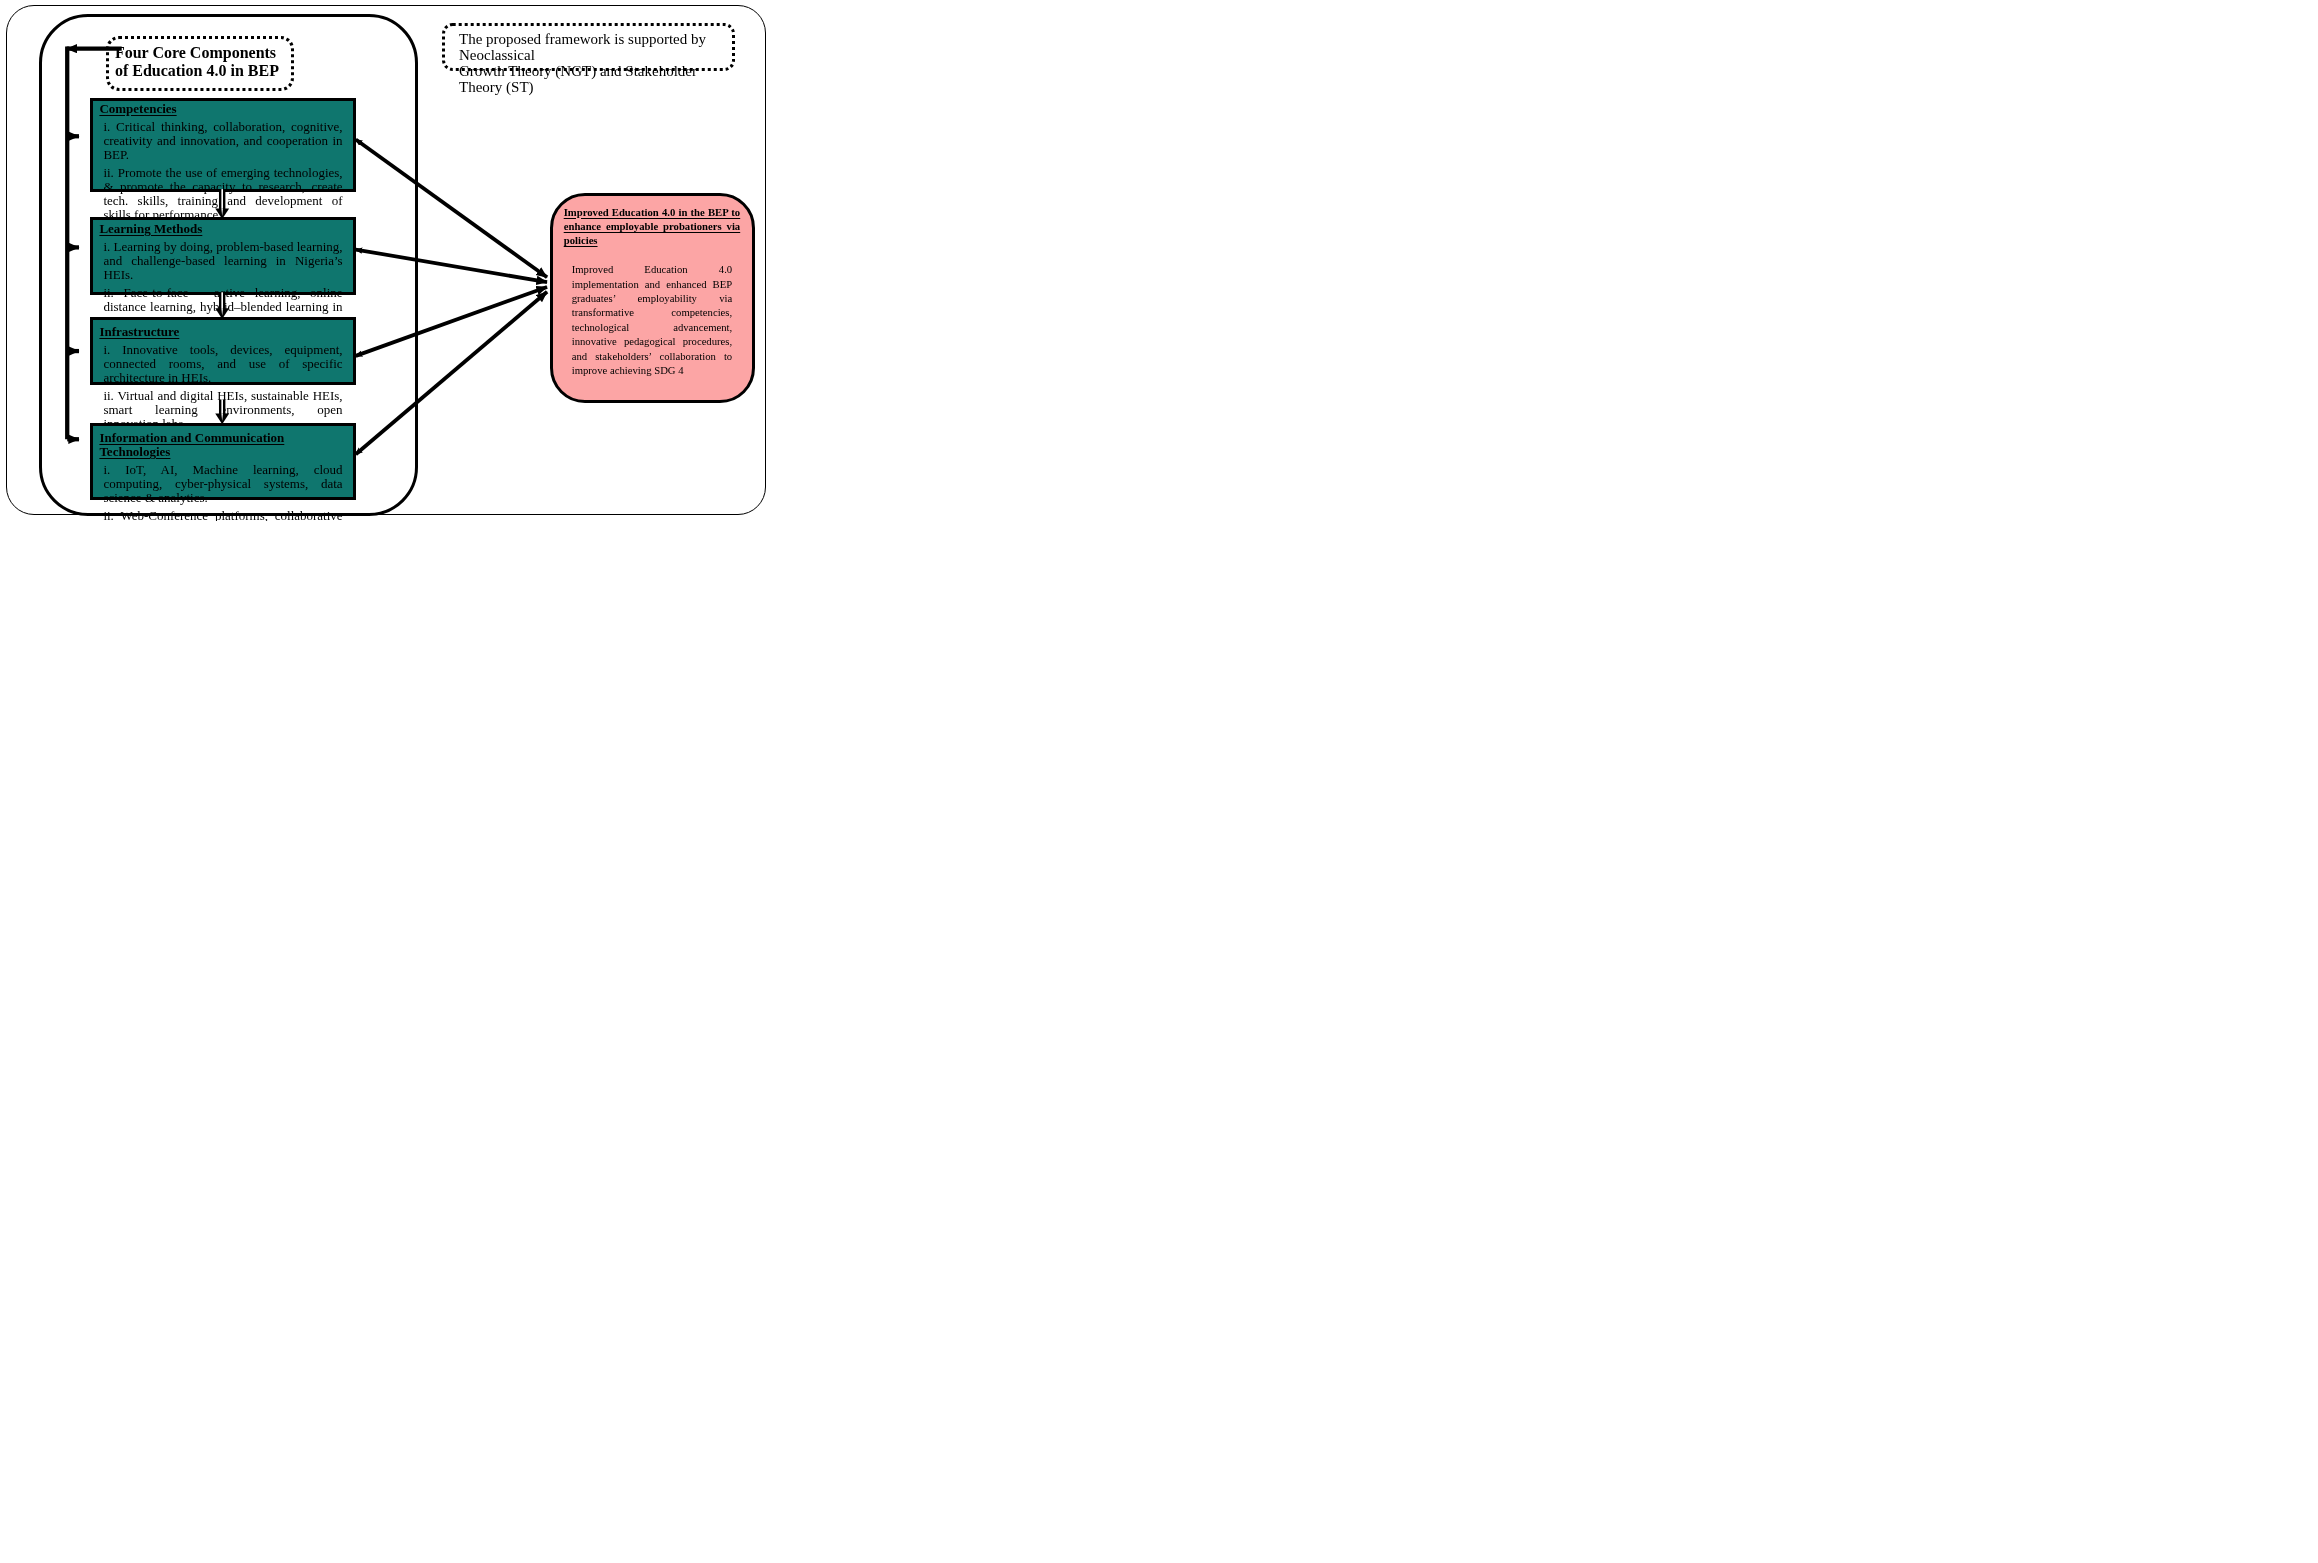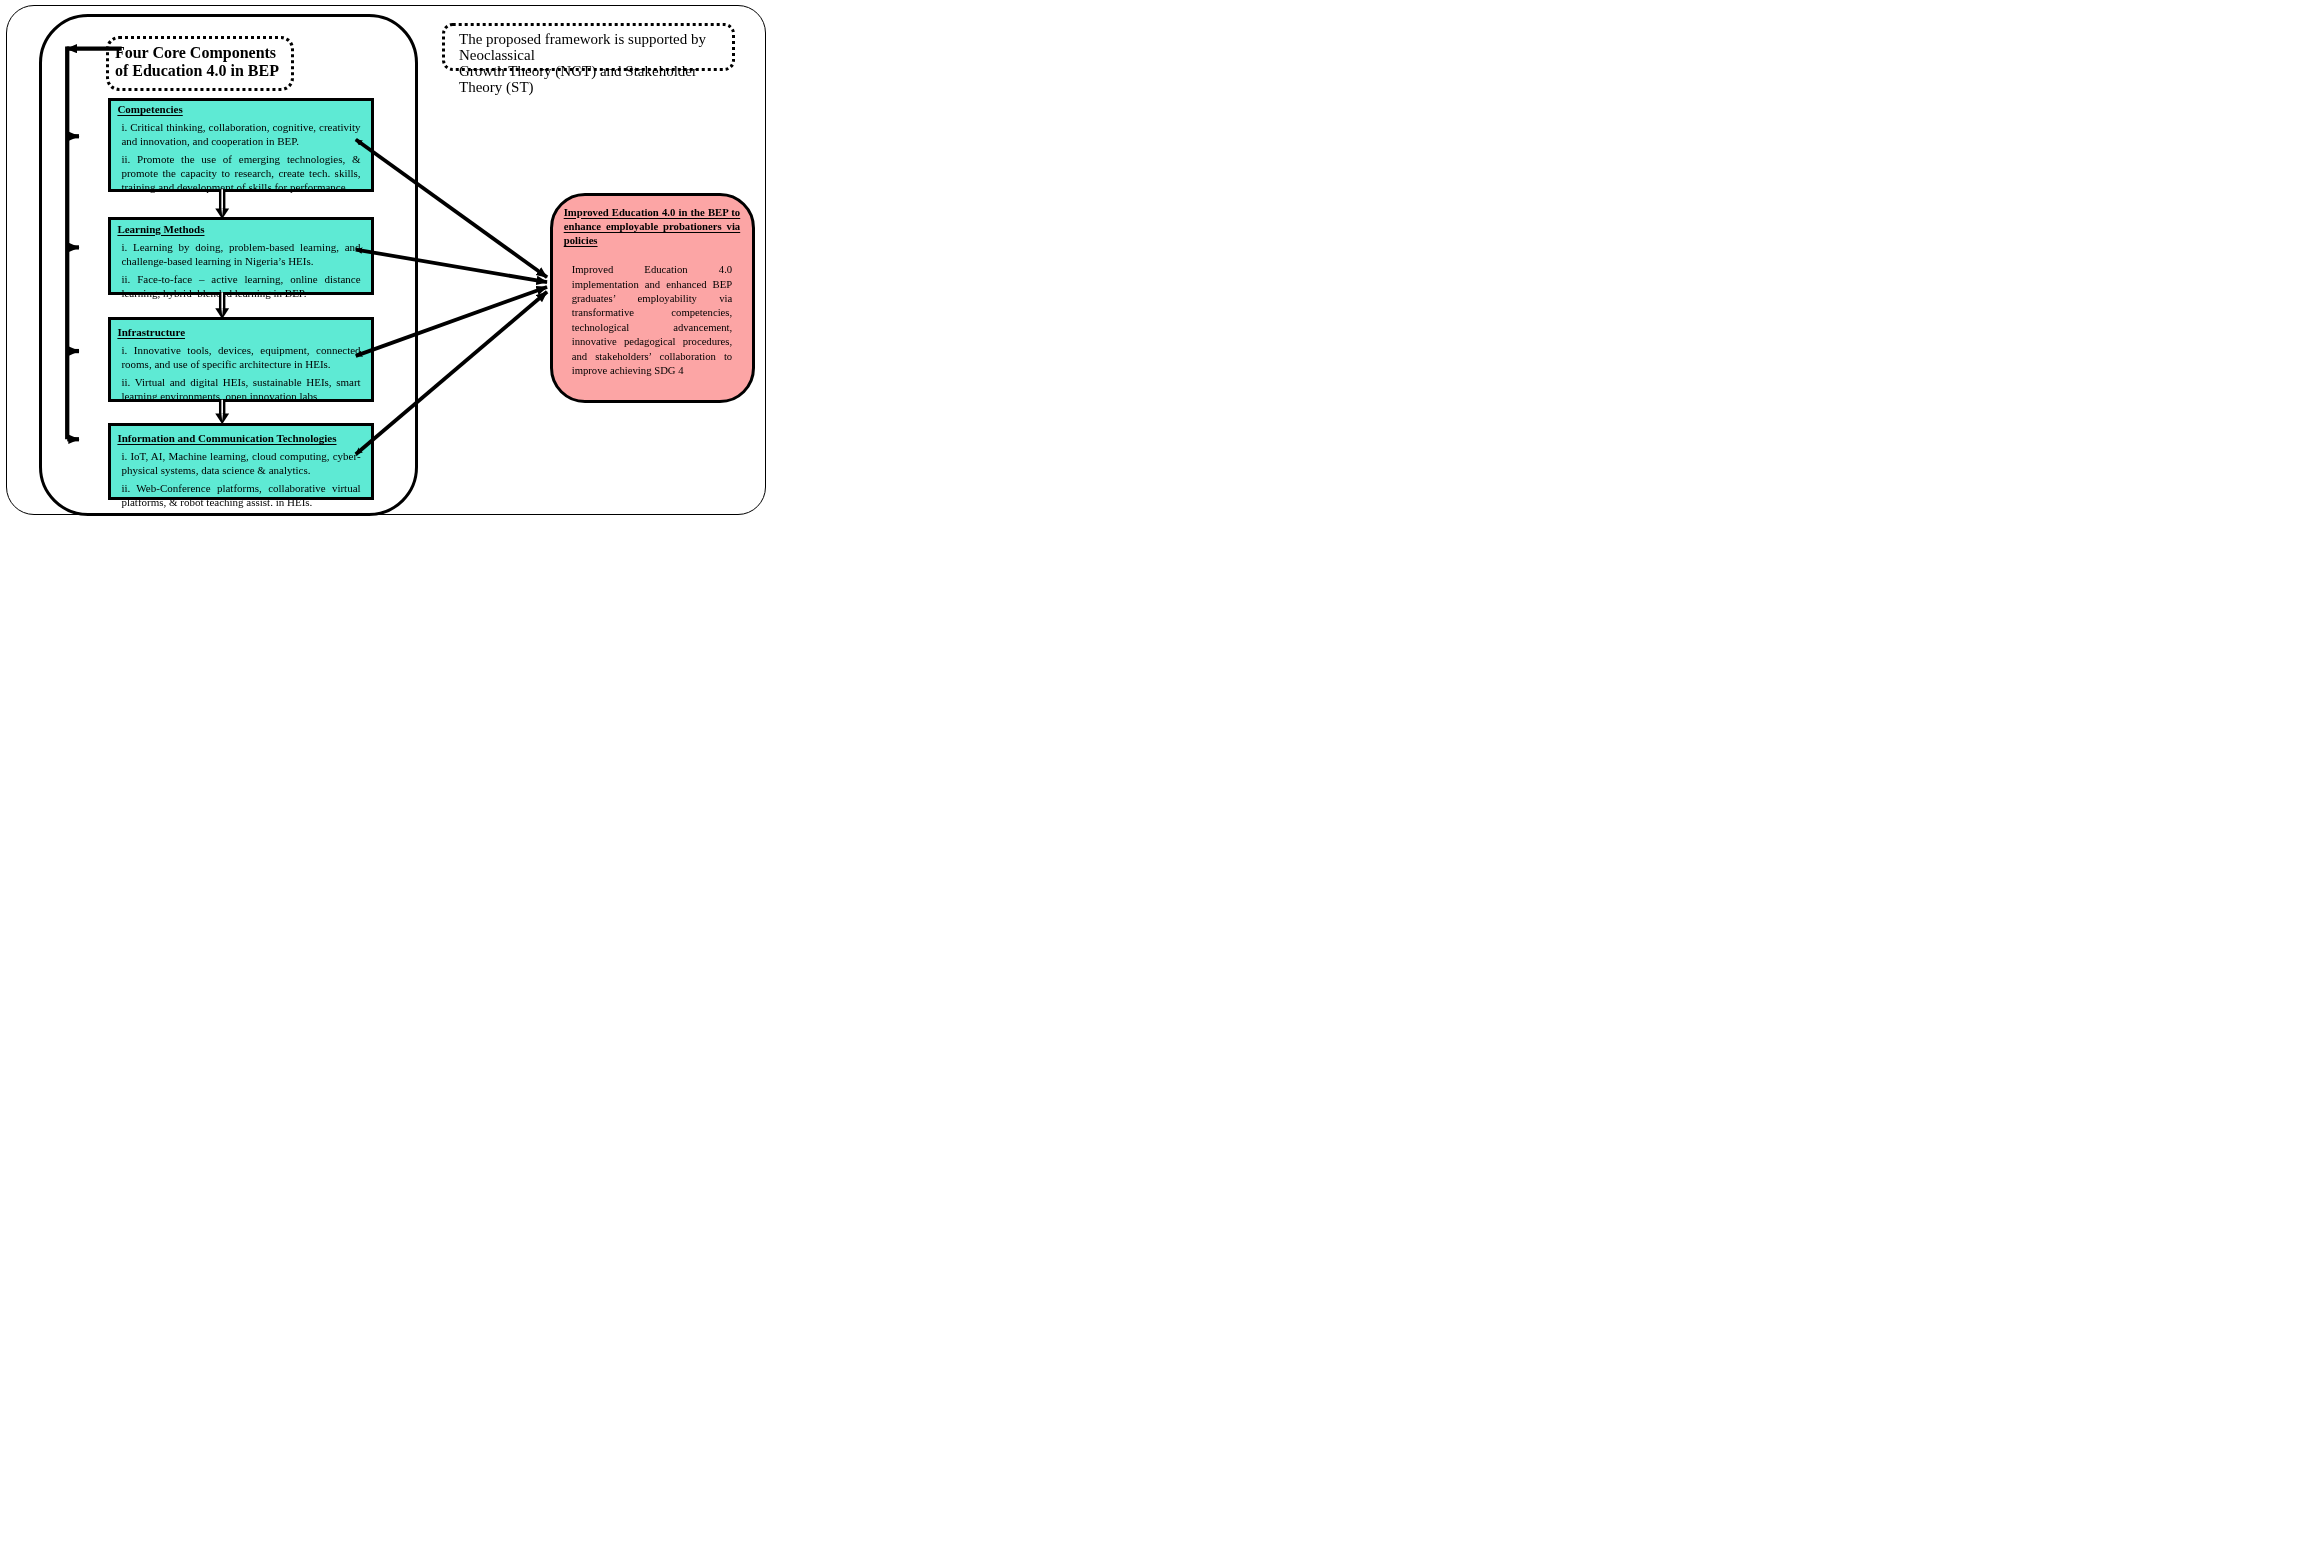--- a/index.html
+++ b/index.html
@@ -27,27 +27,27 @@
   }
   
   #note-box{
     left:442px;top:23px;width:293px;height:48px;box-sizing:border-box;
     border:3.2px dotted #000;border-radius:10.7px;
     padding:5.3px 5.3px 0 14px;z-index:1;
     font-size:15px;line-height:16px;
   }
   
   .comp-box{
-    left:108px;width:266px;box-sizing:border-box;
-    border:3.2px solid #000;background:#5eead4;z-index:1;
-    padding:1.1px 6.4px 0 6.4px;font-size:11px;line-height:14px;
+    left:90px;width:266px;box-sizing:border-box;
+    border:3.2px solid #000;background:#0f766e;z-index:1;
+    padding:1.1px 6.4px 0 6.4px;font-size:13px;line-height:14px;
   }
   #box-competencies{top:98px;height:94px;}
   #box-learning-methods{top:217px;height:78px;padding-top:1.6px;}
-  #box-infrastructure{top:317px;height:85px;padding-top:4.8px;}
+  #box-infrastructure{top:317px;height:68px;padding-top:4.8px;}
   #box-ict{top:423px;height:77px;padding-top:5px;}
   .comp-title{
     font-weight:bold;text-decoration:underline;
     text-decoration-thickness:1.3px;text-underline-offset:1.6px;
   }
   .comp-box p{margin:4px;text-align:justify;}
   
   #outcome-box{
     left:550px;top:193px;width:205px;height:210px;box-sizing:border-box;
     border:3.7px solid #000;border-radius:35px 35px 35px 35px;background:#fca5a5;z-index:1;

